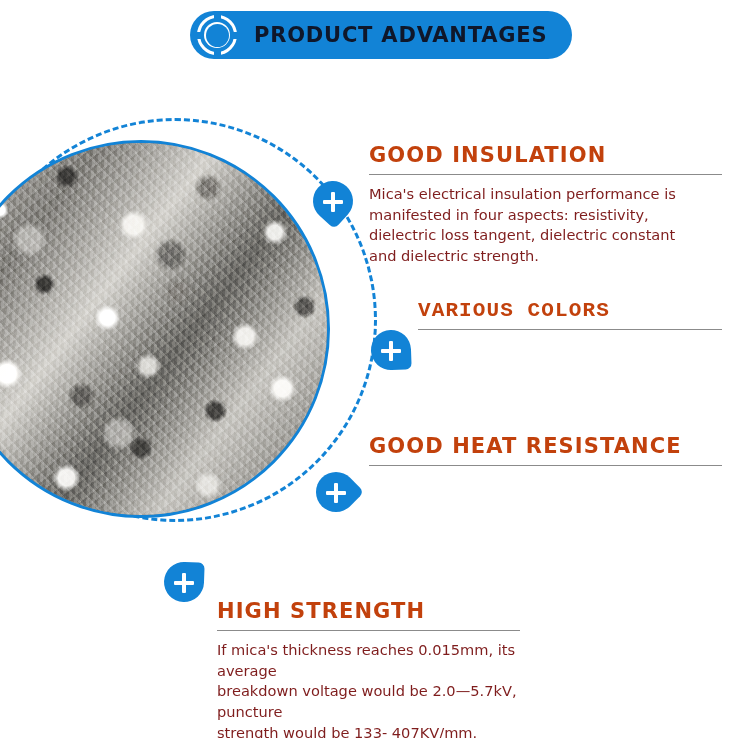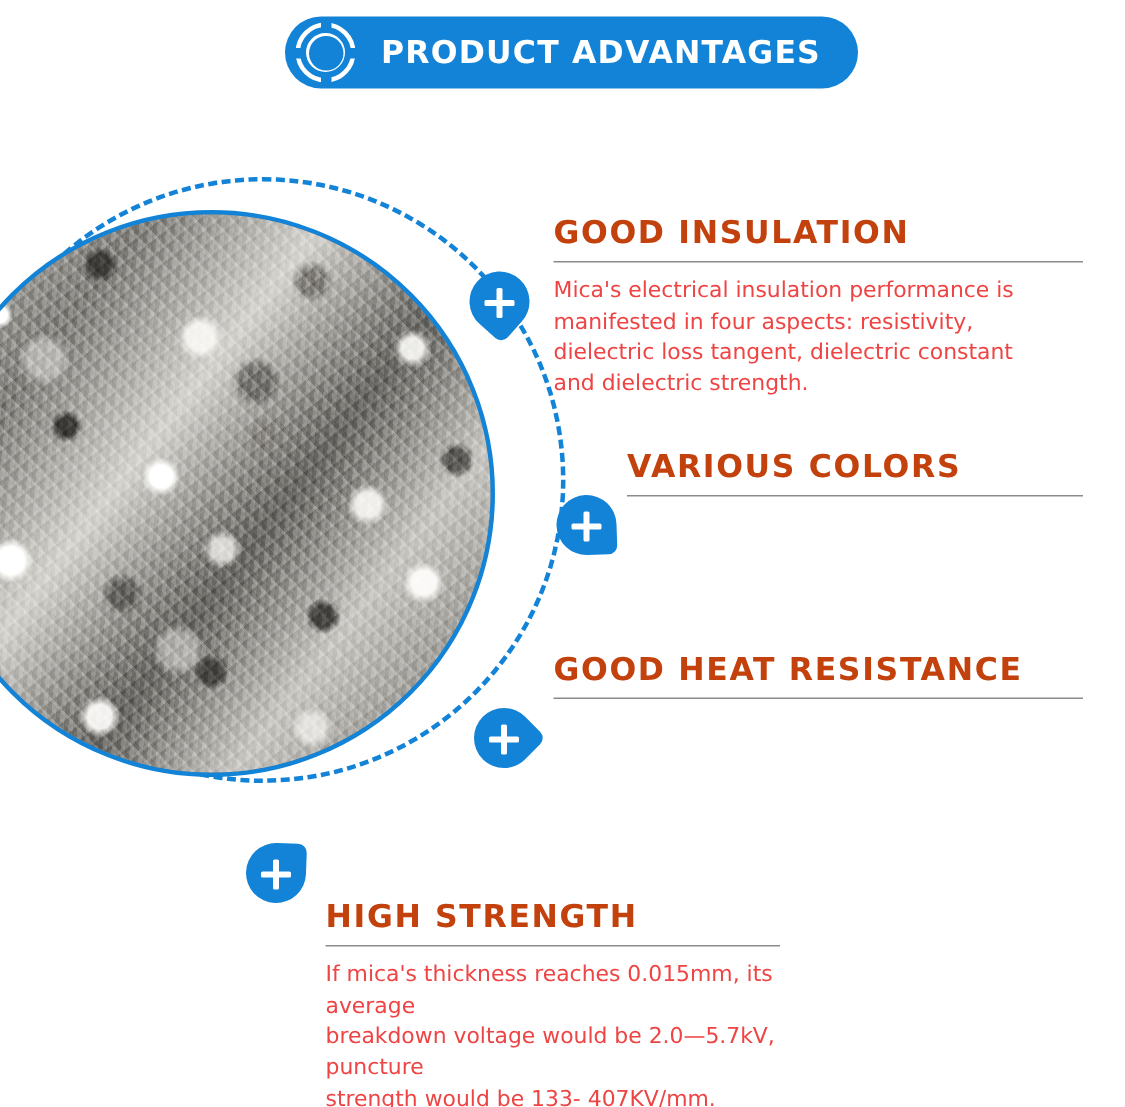--- a/index.html
+++ b/index.html
@@ -39,21 +39,21 @@
   .header-icon .gaph{height:7px;width:46px;top:17.5px;left:-2px;}
   .header-icon .core{
     position:absolute;left:8px;top:8px;width:26px;height:26px;
     border-radius:50%;background:#ffffff;
   }
   .header-icon .core2{
     position:absolute;left:9.5px;top:9.5px;width:23px;height:23px;
     border-radius:50%;background:#1283d6;
   }
   .header-title{
-    color:#ffffff;
+    color:#0f172a;
     font-size:21px;
     font-weight:bold;
     letter-spacing:0.8px;
     margin-left:16px;
     white-space:nowrap;
   }
 
   
   .dashed-circle{
     position:absolute;
@@ -142,21 +142,21 @@
     letter-spacing:1.1px;
     white-space:nowrap;
   }
   .rule{
     margin-top:7px;
     height:1px;
     background:#8b8b8b;
   }
   .block p{
     margin:9px 0 0 0;
-    color:#ef4444;
+    color:#7f1d1d;
     font-size:14.6px;
     line-height:1.42;
     white-space:pre-line;
   }
 </style>
 </head>
 <body>
 
 <div class="stage">
 
@@ -212,21 +212,21 @@
 
   <div class="block" style="left:369px;top:143px;width:353px;">
     <h3>GOOD INSULATION</h3>
     <div class="rule"></div>
     <p>Mica's electrical insulation performance is
 manifested in four aspects: resistivity,
 dielectric loss tangent, dielectric constant
 and dielectric strength.</p>
   </div>
 
-  <div class="block" style="left:418px;top:299px;width:304px;">
+  <div class="block" style="left:418px;top:299px;width:304px;font-family:Liberation Mono, monospace;">
     <h3>VARIOUS COLORS</h3>
     <div class="rule"></div>
   </div>
 
   <div class="block" style="left:369px;top:434px;width:353px;">
     <h3>GOOD HEAT RESISTANCE</h3>
     <div class="rule"></div>
   </div>
 
   <div class="block" style="left:217px;top:599px;width:303px;">

